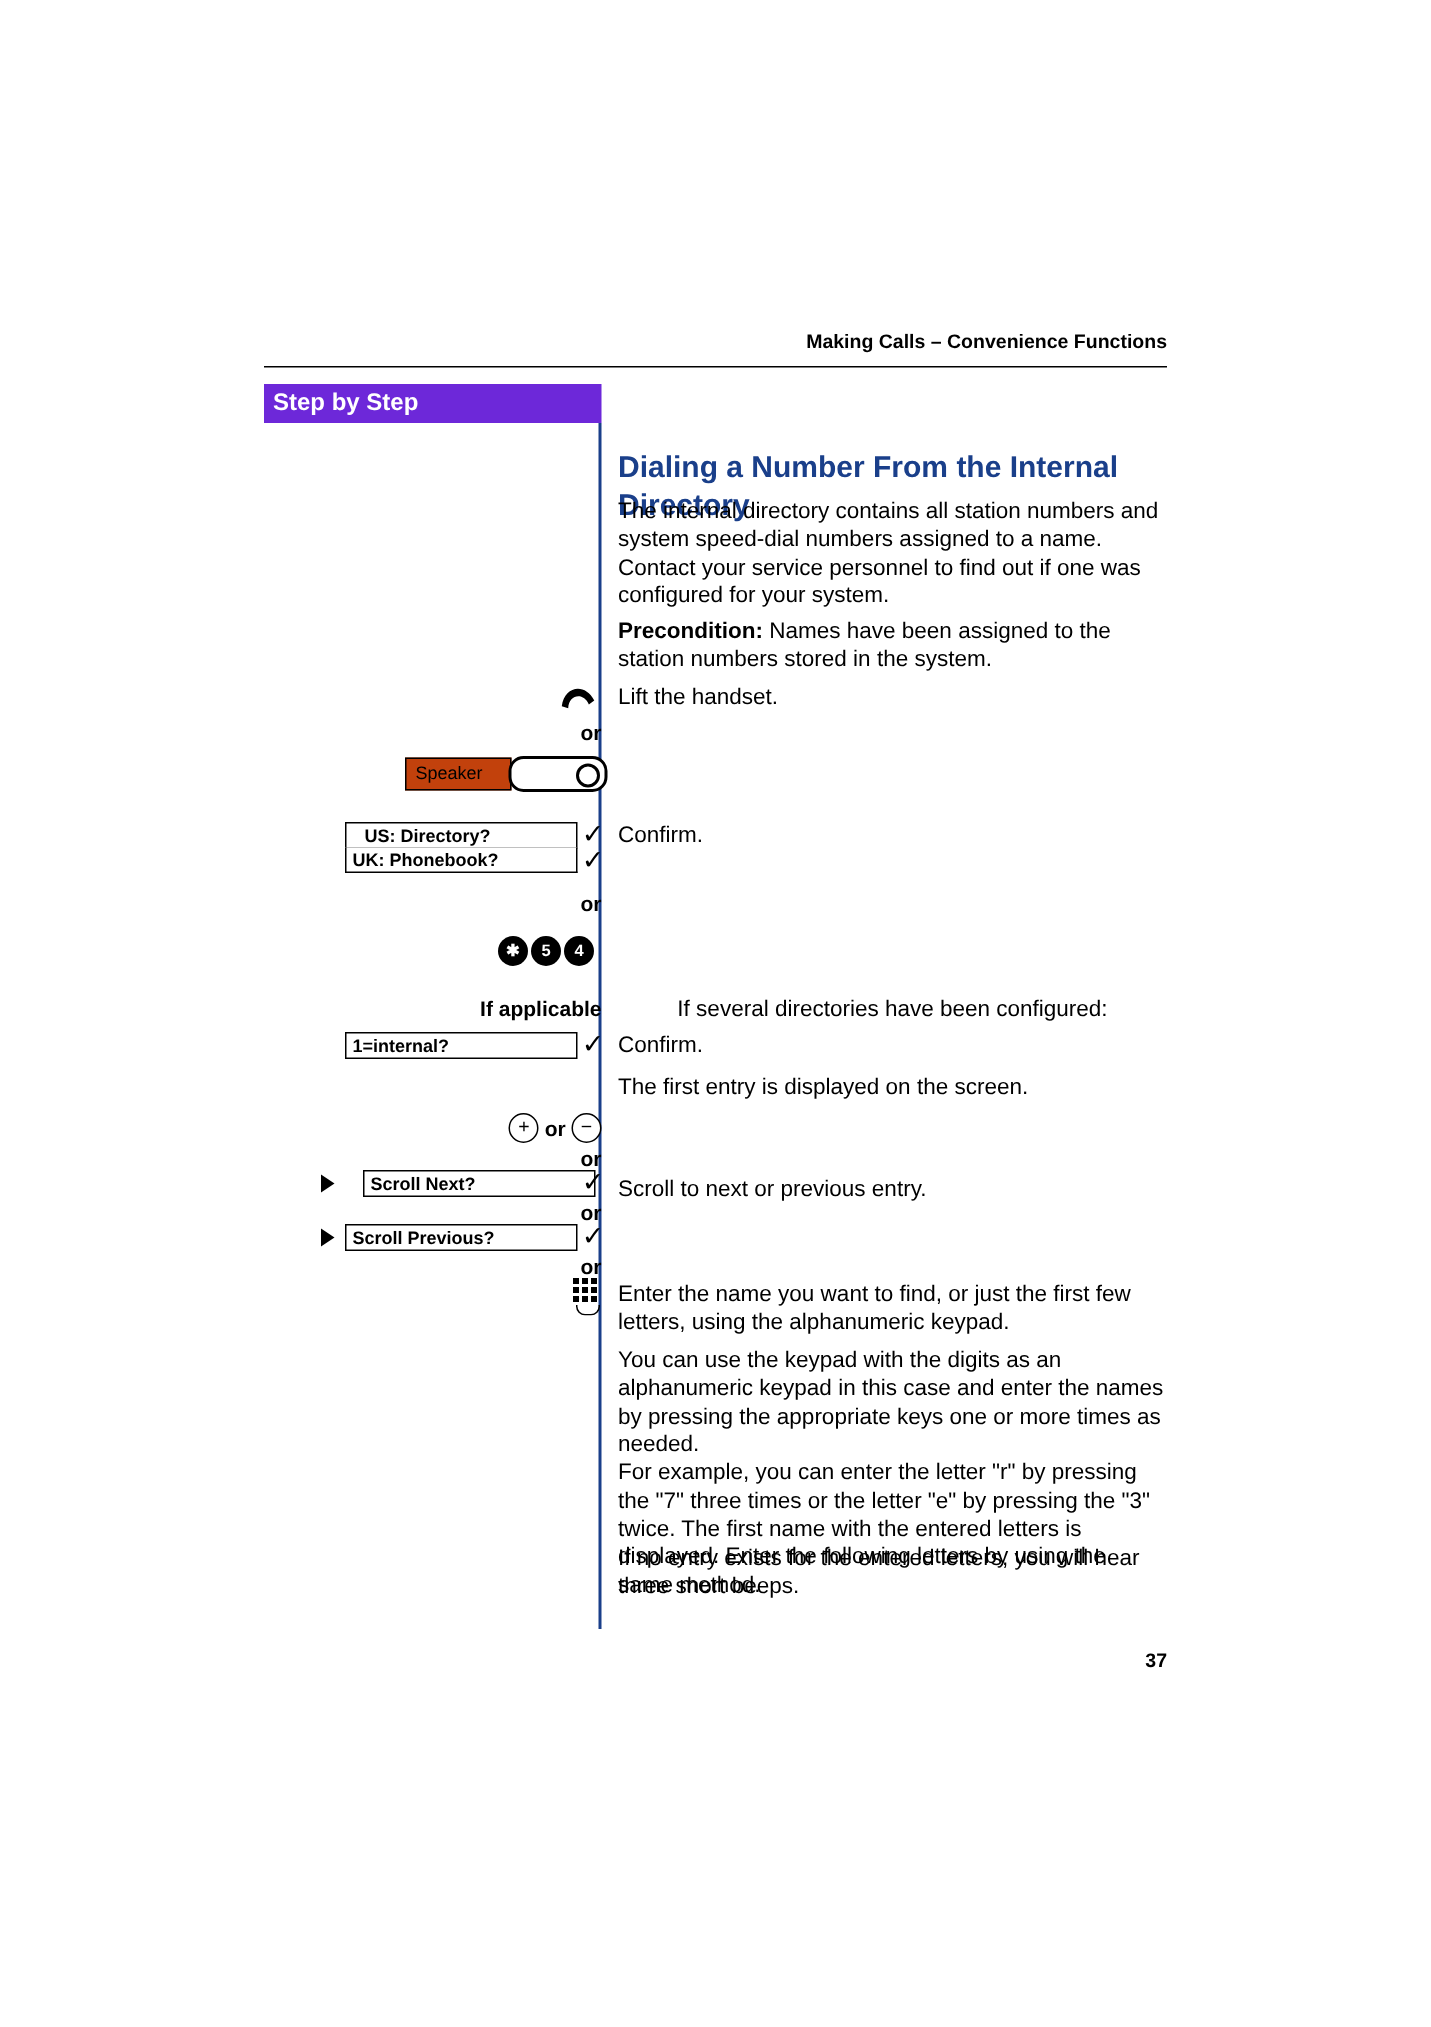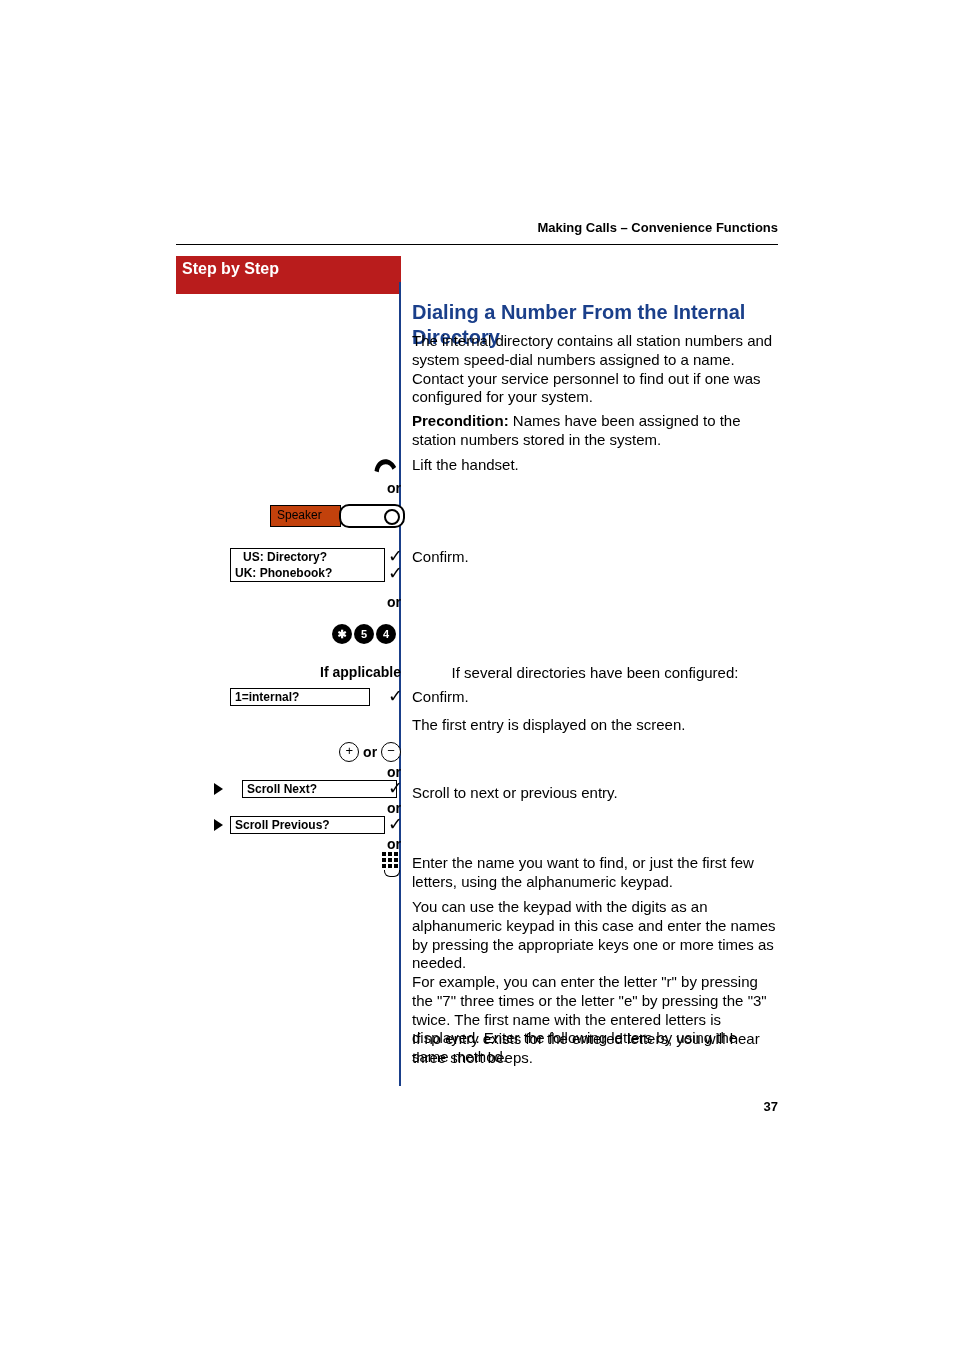--- a/index.html
+++ b/index.html
@@ -29,22 +29,22 @@
     left: 176px;
     right: 176px;
     height: 1px;
     background: #000;
   }
   .sidebar-header {
     position: absolute;
     top: 256px;
     left: 176px;
     width: 225px;
-    height: 38px;
-    background: #b91c1c;
+    height: 26px;
+    background: #6d28d9;
     color: #fff;
     font-weight: bold;
     font-size: 16px;
     line-height: 26px;
     padding-left: 6px;
     box-sizing: border-box;
   }
   .sidebar-rule {
     position: absolute;
     top: 282px;
@@ -253,21 +253,21 @@
     <div class="code-circ">✱</div>
     <div class="code-circ">5</div>
     <div class="code-circ">4</div>
   </div>
 
   <div class="left-col bold" style="top:664px;">If applicable</div>
   <div class="right-col" style="top:664px;text-align:center;">If several directories have been configured:</div>
 
   <div class="left-col" style="top:688px; text-align:left; left:230px; width:171px;">
     <div style="position:relative;">
-      <div class="disp-box" style="width:140px;">1=internal?</div>
+      <div class="disp-box" style="width:155px;">1=internal?</div>
       <span class="check" style="position:absolute; right:-2px; top:-1px;">✓</span>
     </div>
   </div>
   <div class="right-col" style="top:688px;">Confirm.</div>
 
   <div class="right-col" style="top:716px;">The first entry is displayed on the screen.</div>
 
   <div class="left-col" style="top:742px; font-size:14px;">
     <span class="round-btn">+</span>
     <span class="bold" style="vertical-align:middle;">or</span>

